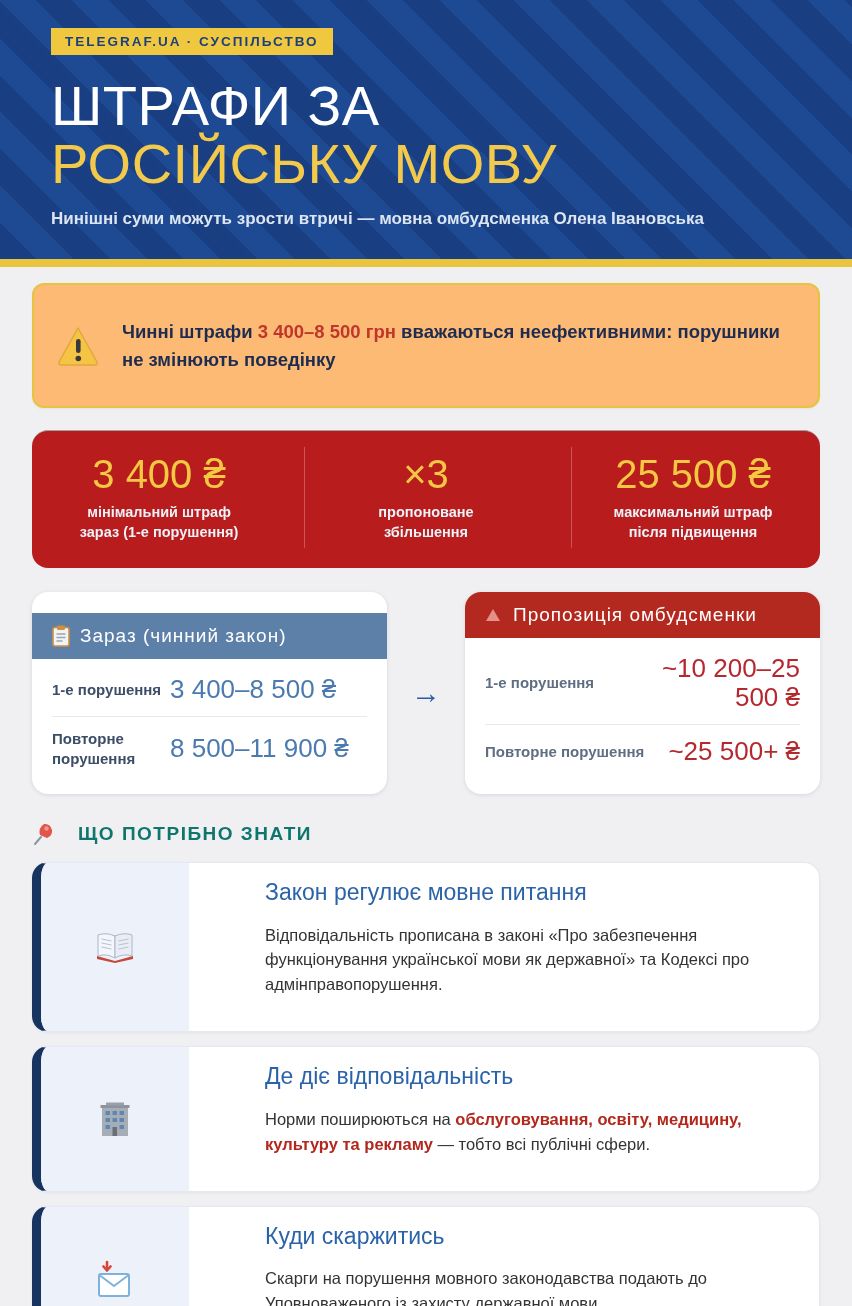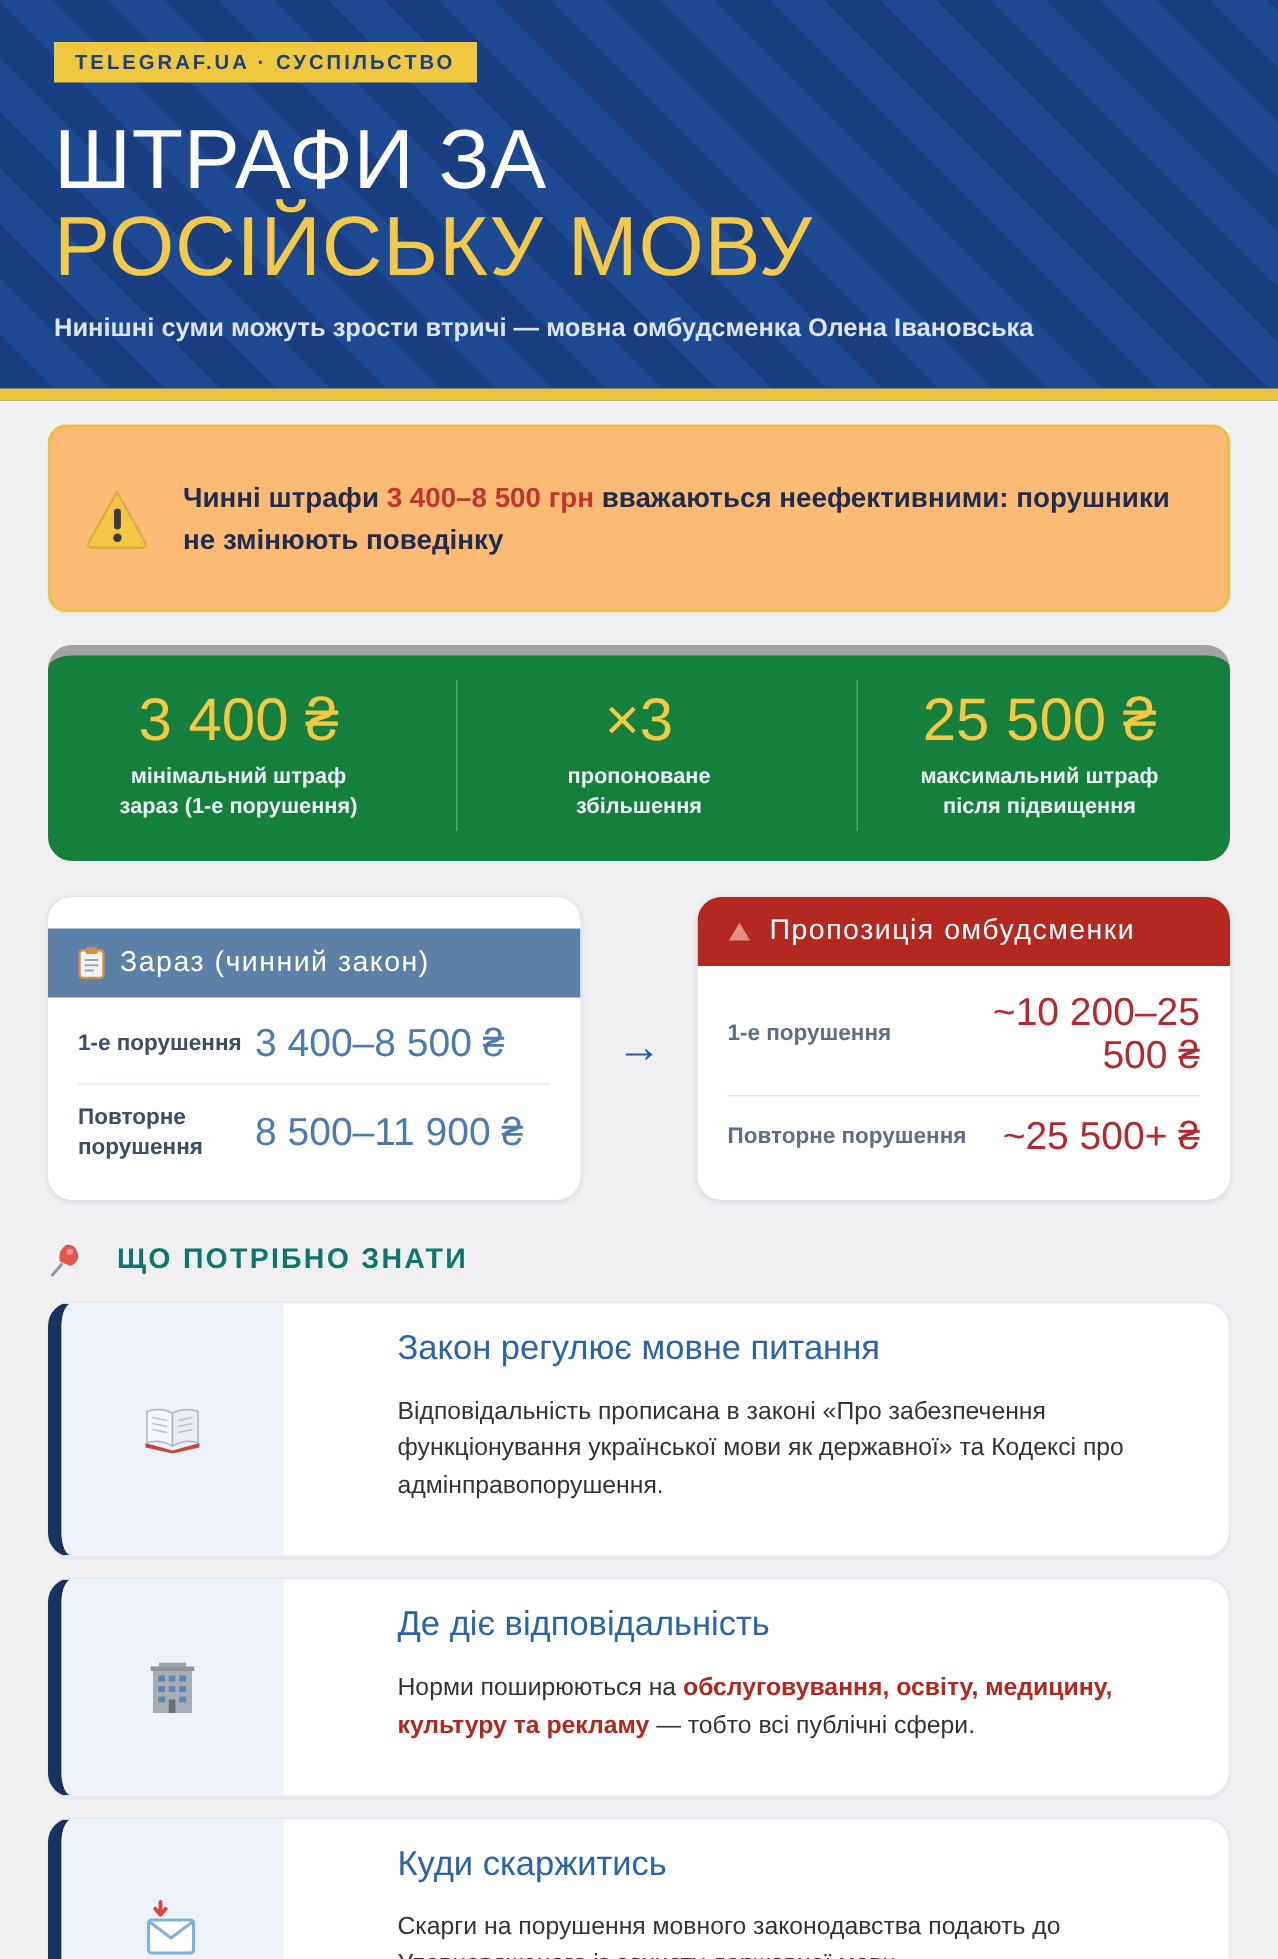--- a/index.html
+++ b/index.html
@@ -9,21 +9,21 @@
     font-family:"Liberation Sans","DejaVu Sans",sans-serif;
     color:#222;
   }
   .page{width:852px;}
 
   
   .masthead{
     background-color:#1e4a94;
     background-image:repeating-linear-gradient(45deg,rgba(8,24,66,0.22) 0 26px,rgba(8,24,66,0) 26px 52px);
     border-bottom:8px solid #e9c53e;
-    padding:28px 36px 30px;
+    padding:28px 51px 30px;
   }
   .badge{
     display:inline-block;
     background:#f0c840;
     color:#1c3f7e;
     font-size:13.5px;
     font-weight:bold;
     letter-spacing:2px;
     padding:6px 14px;
   }
@@ -55,22 +55,22 @@
     align-items:center;
     gap:22px;
     box-shadow:0 1px 2px rgba(120,100,20,0.08);
   }
   .alert-text{font-size:18.5px;font-weight:bold;color:#1d2c50;line-height:1.5;}
   .alert-highlight{color:#c0362c;}
 
   
   .stats{
     margin-top:22px;
-    background:#15803d;
-    border-top:7px solid #a3a3a3;
+    background:#b91c1c;
+    border-top:1px solid #a3a3a3;
     border-radius:16px;
     display:flex;
     padding:16px 6px 20px;
     gap:24px;
   }
   .stat{flex:1;text-align:center;padding:6px 10px;}
   .stat + .stat{border-left:1px solid rgba(255,255,255,0.25);}
   .stat-value{font-size:40px;line-height:1.05;color:#f3c843;}
   .stat-label{margin-top:8px;font-size:14.5px;font-weight:bold;color:#edf1f8;line-height:1.35;}
 

